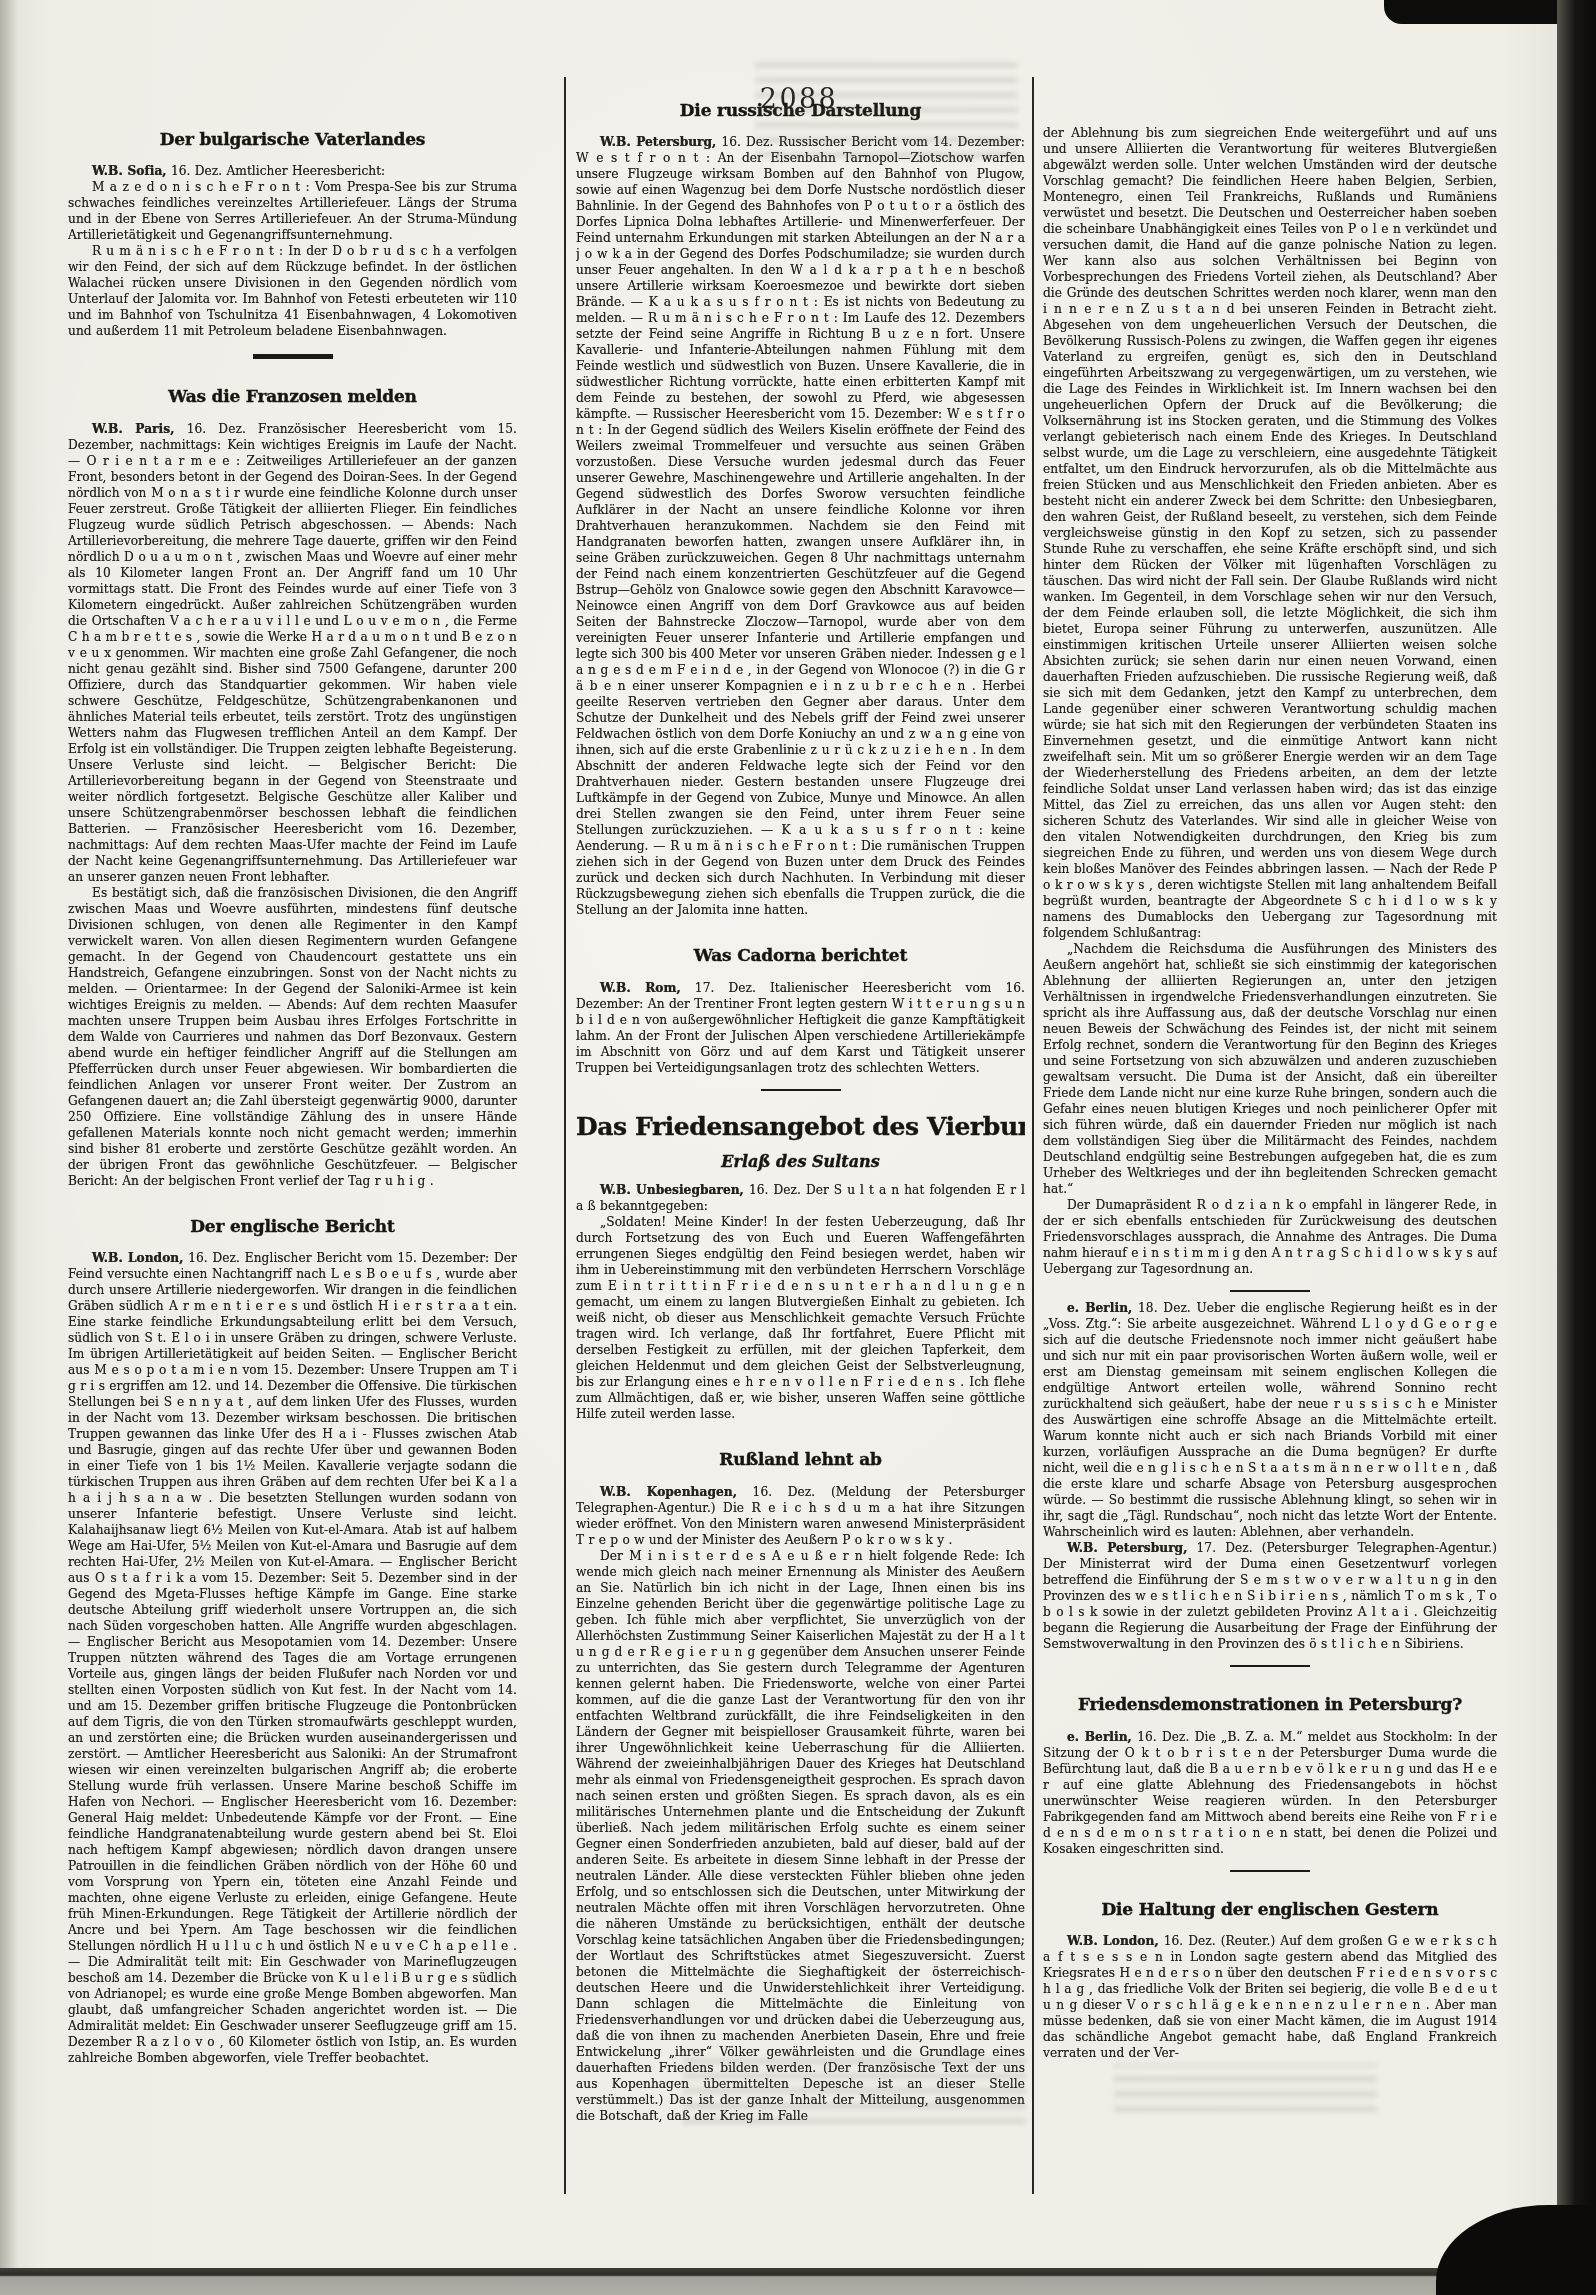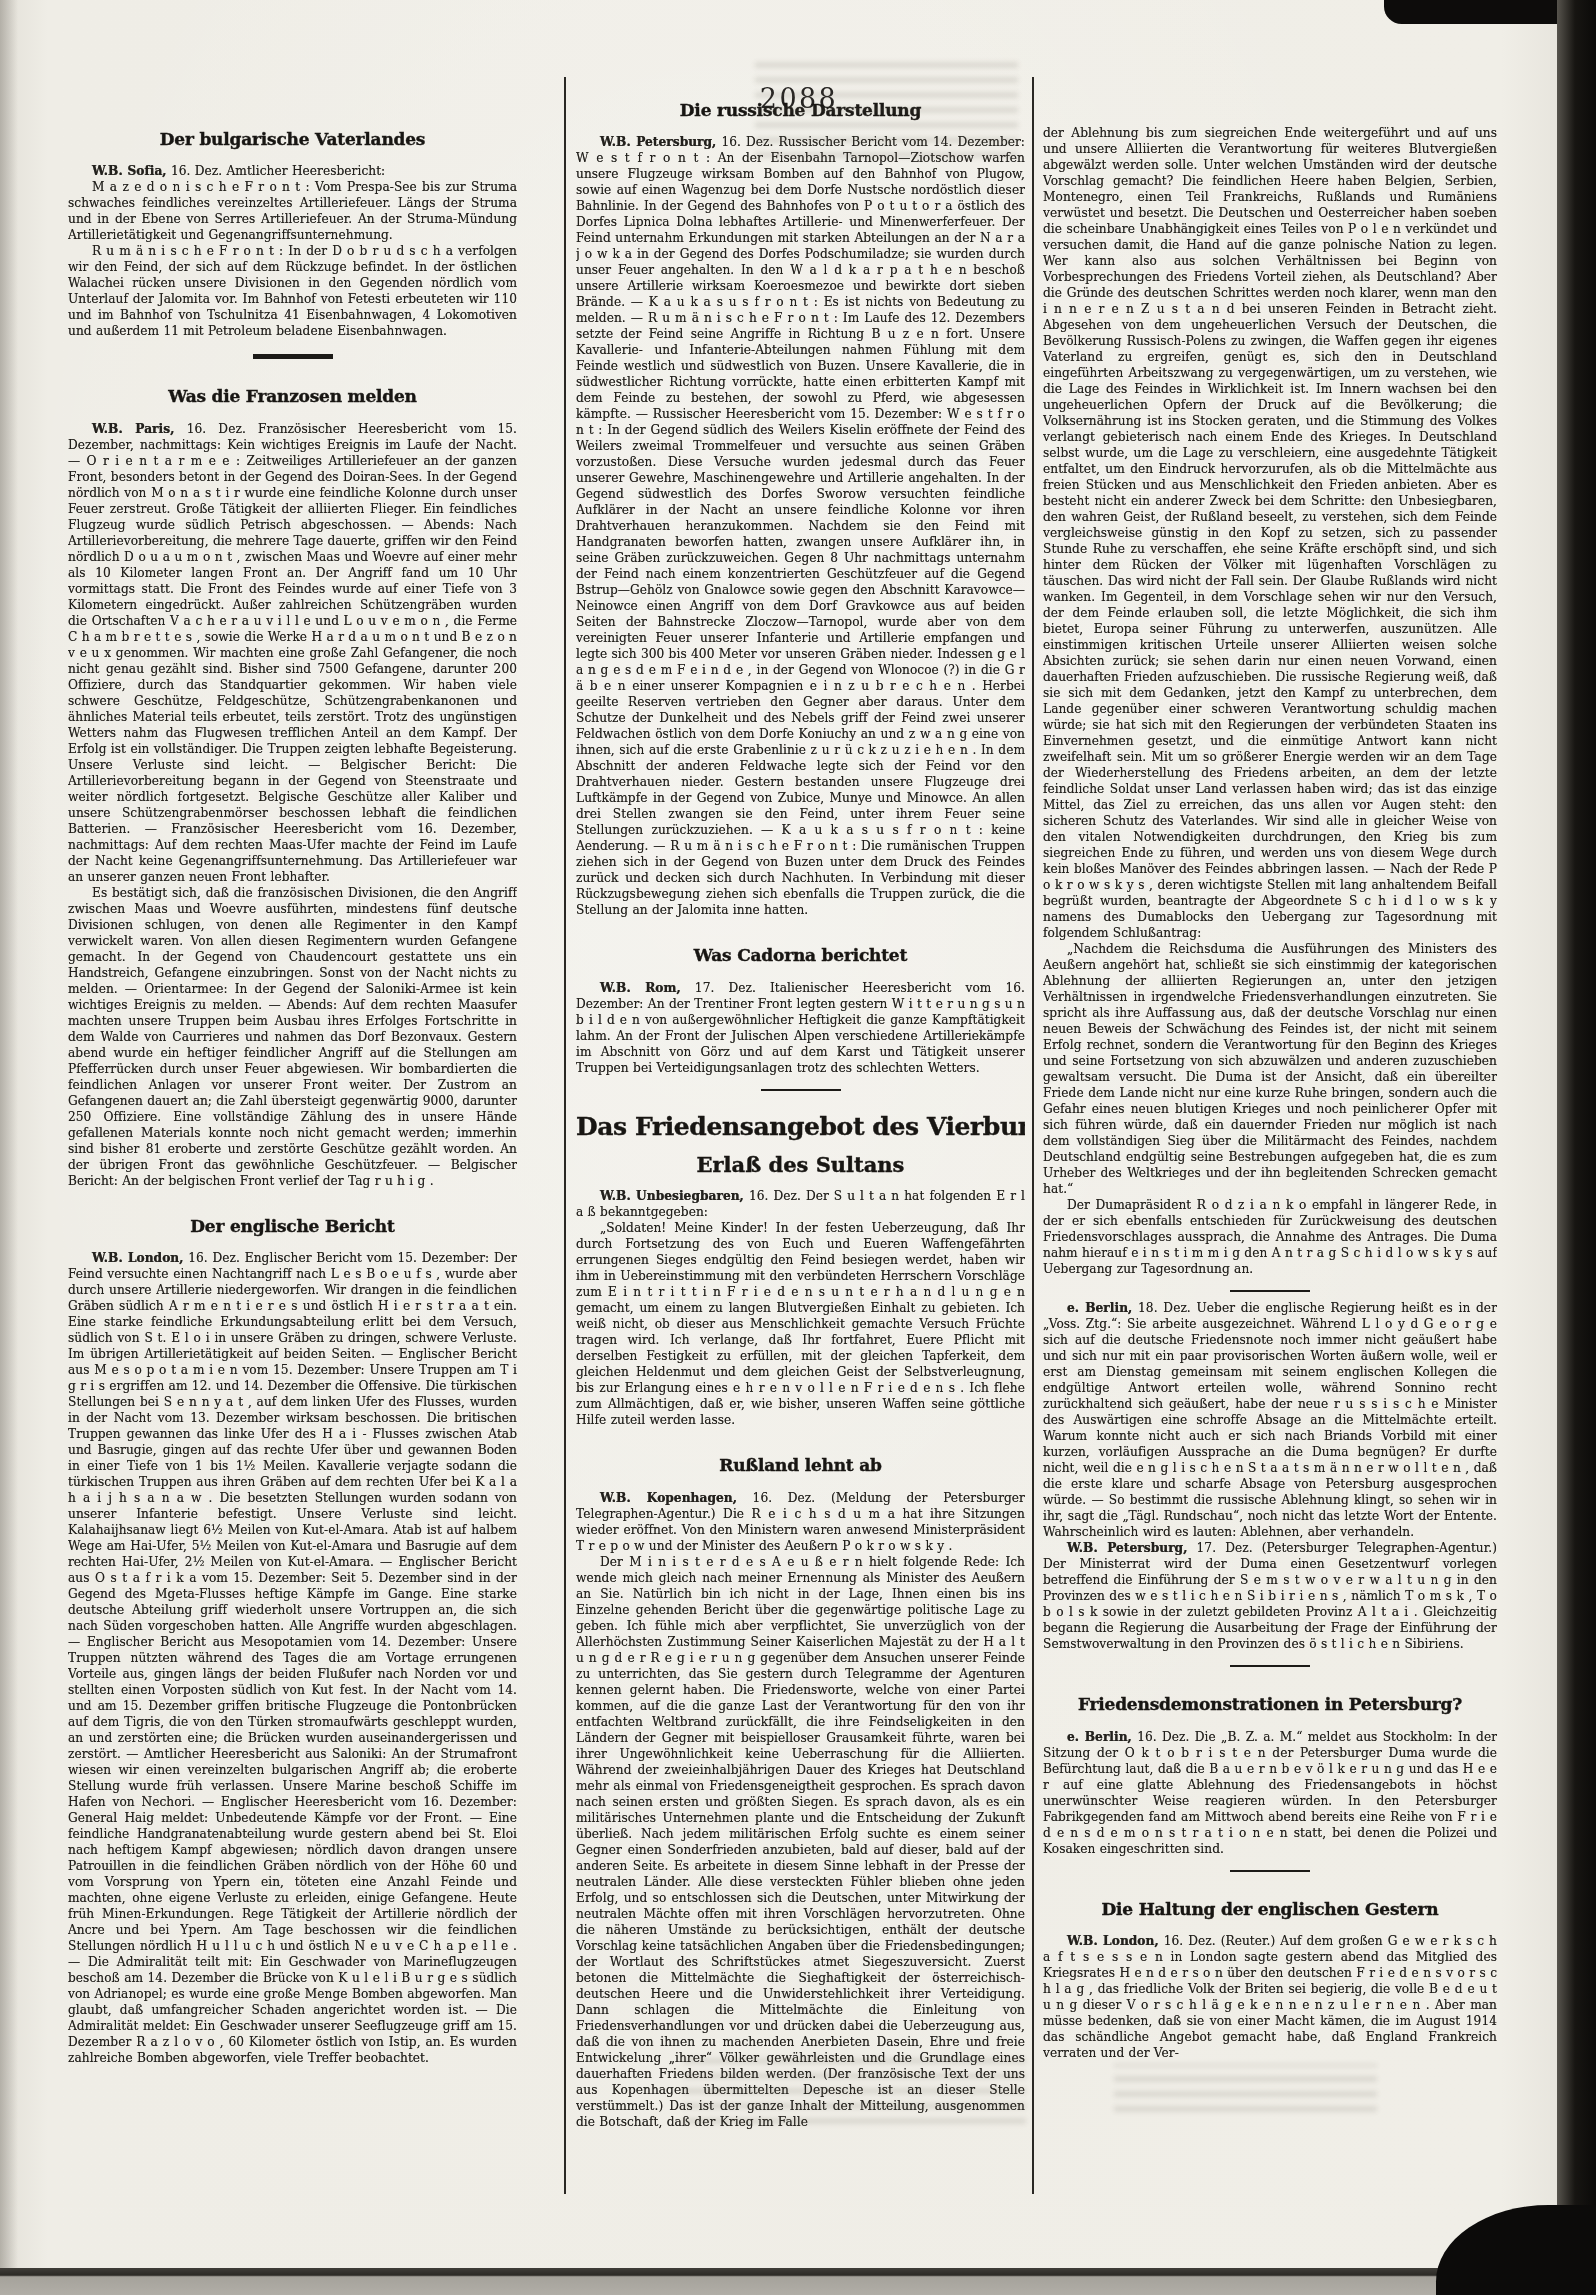--- a/index.html
+++ b/index.html
@@ -26,21 +26,21 @@
     font-family:"DejaVu Serif","Liberation Serif",serif;
   }
   
   .h1,.h2,.h3{
     text-align:center;font-weight:bold;color:#181613;
     -webkit-text-stroke:0.4px #181613;
     white-space:nowrap;
   }
   .h1{font-size:25px;letter-spacing:-0.4px;margin:21px 0 11.2px;}
   .h2{font-size:17px;letter-spacing:-0.2px;margin:27px 0 14.4px;}
-  .h3{font-size:21px;margin:1.6px 0 11.2px;}
+  .h3{font-size:16px;margin:1.6px 0 11.2px;font-style:italic;}
   .p{
     font-size:12.2px;line-height:16px;text-align:justify;text-indent:24px;
     color:#23211d;letter-spacing:0.04px;word-spacing:0.4px;
     text-shadow:0 0 0.3px rgba(30,28,24,.55);
     margin:0;
   }
   .p.noindent{text-indent:0;margin-top:24px;}
   .lead{font-weight:bold;-webkit-text-stroke:0.2px #23211d;}
   .rule{width:80px;height:5.6px;background:#1c1a17;margin:14.4px auto 9.6px;}
   .rule.thin{height:2.4px;margin:12.8px auto 8px;}

